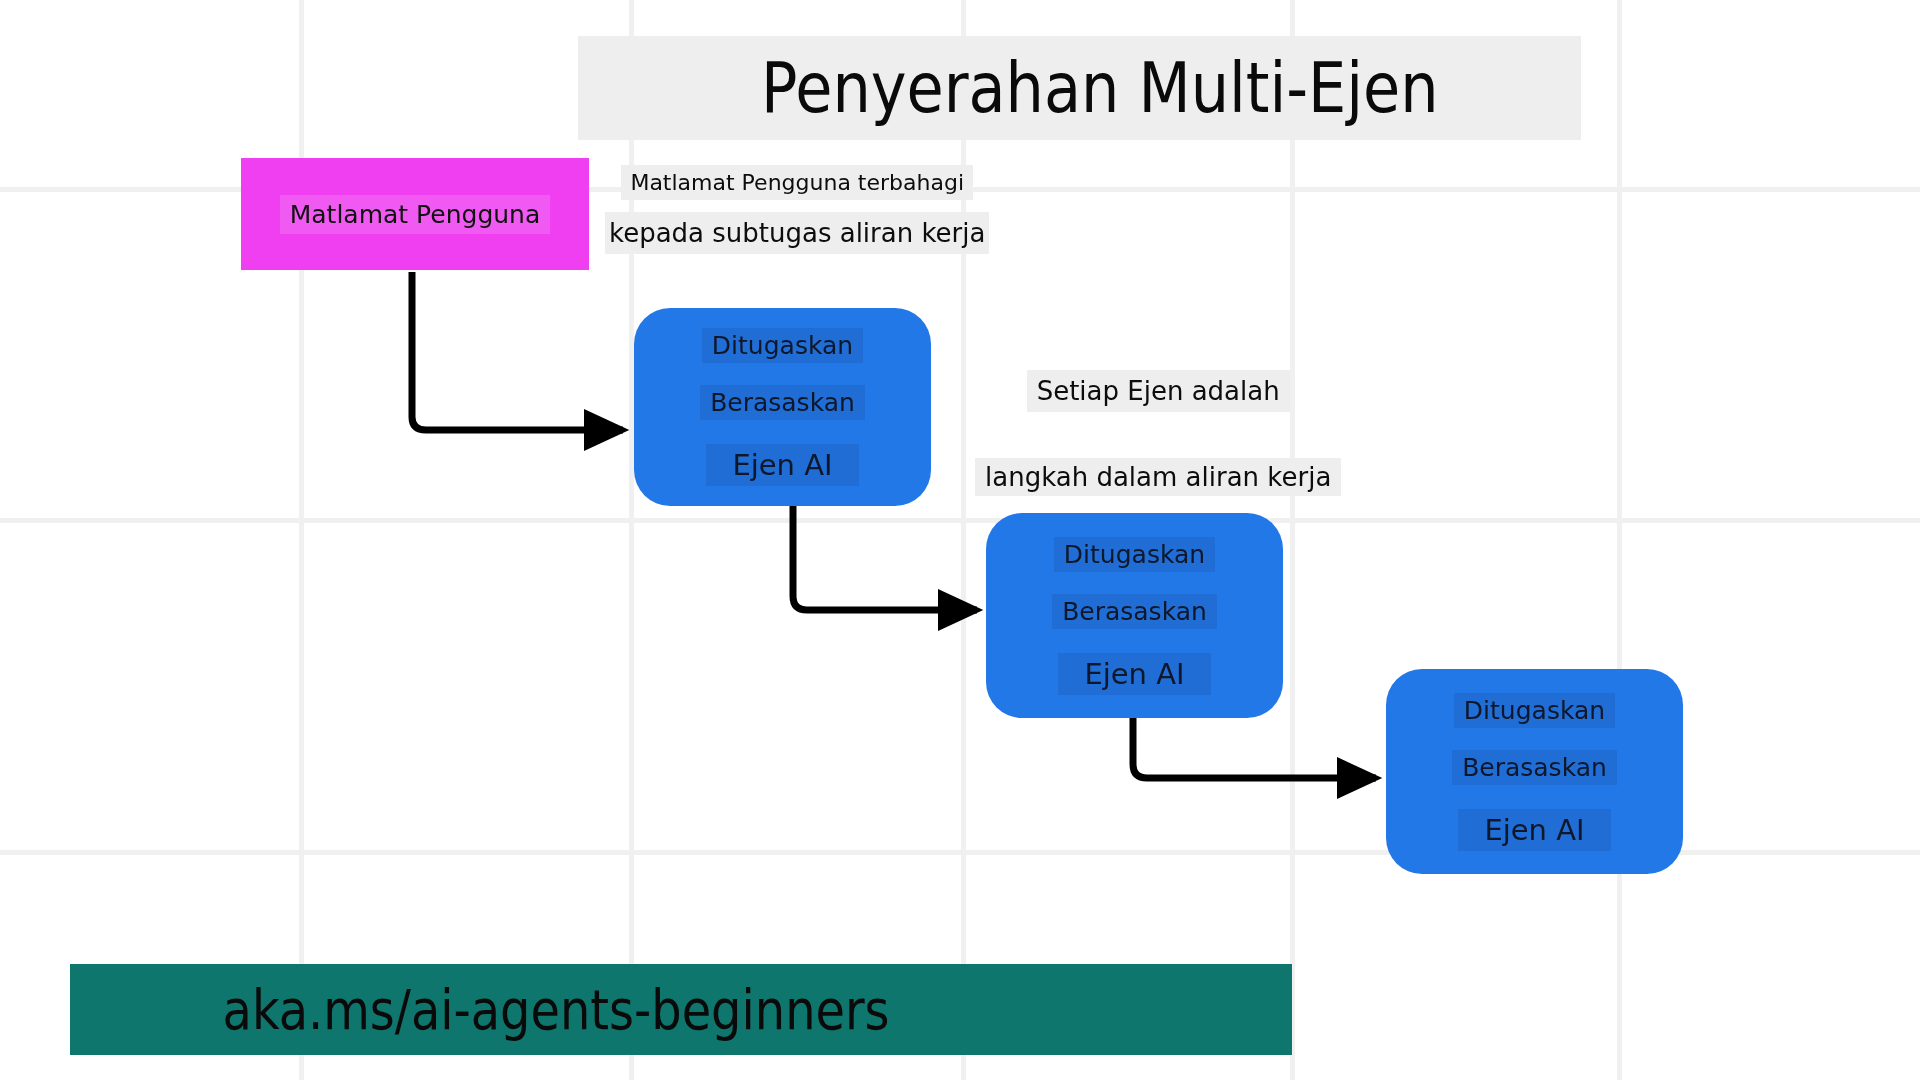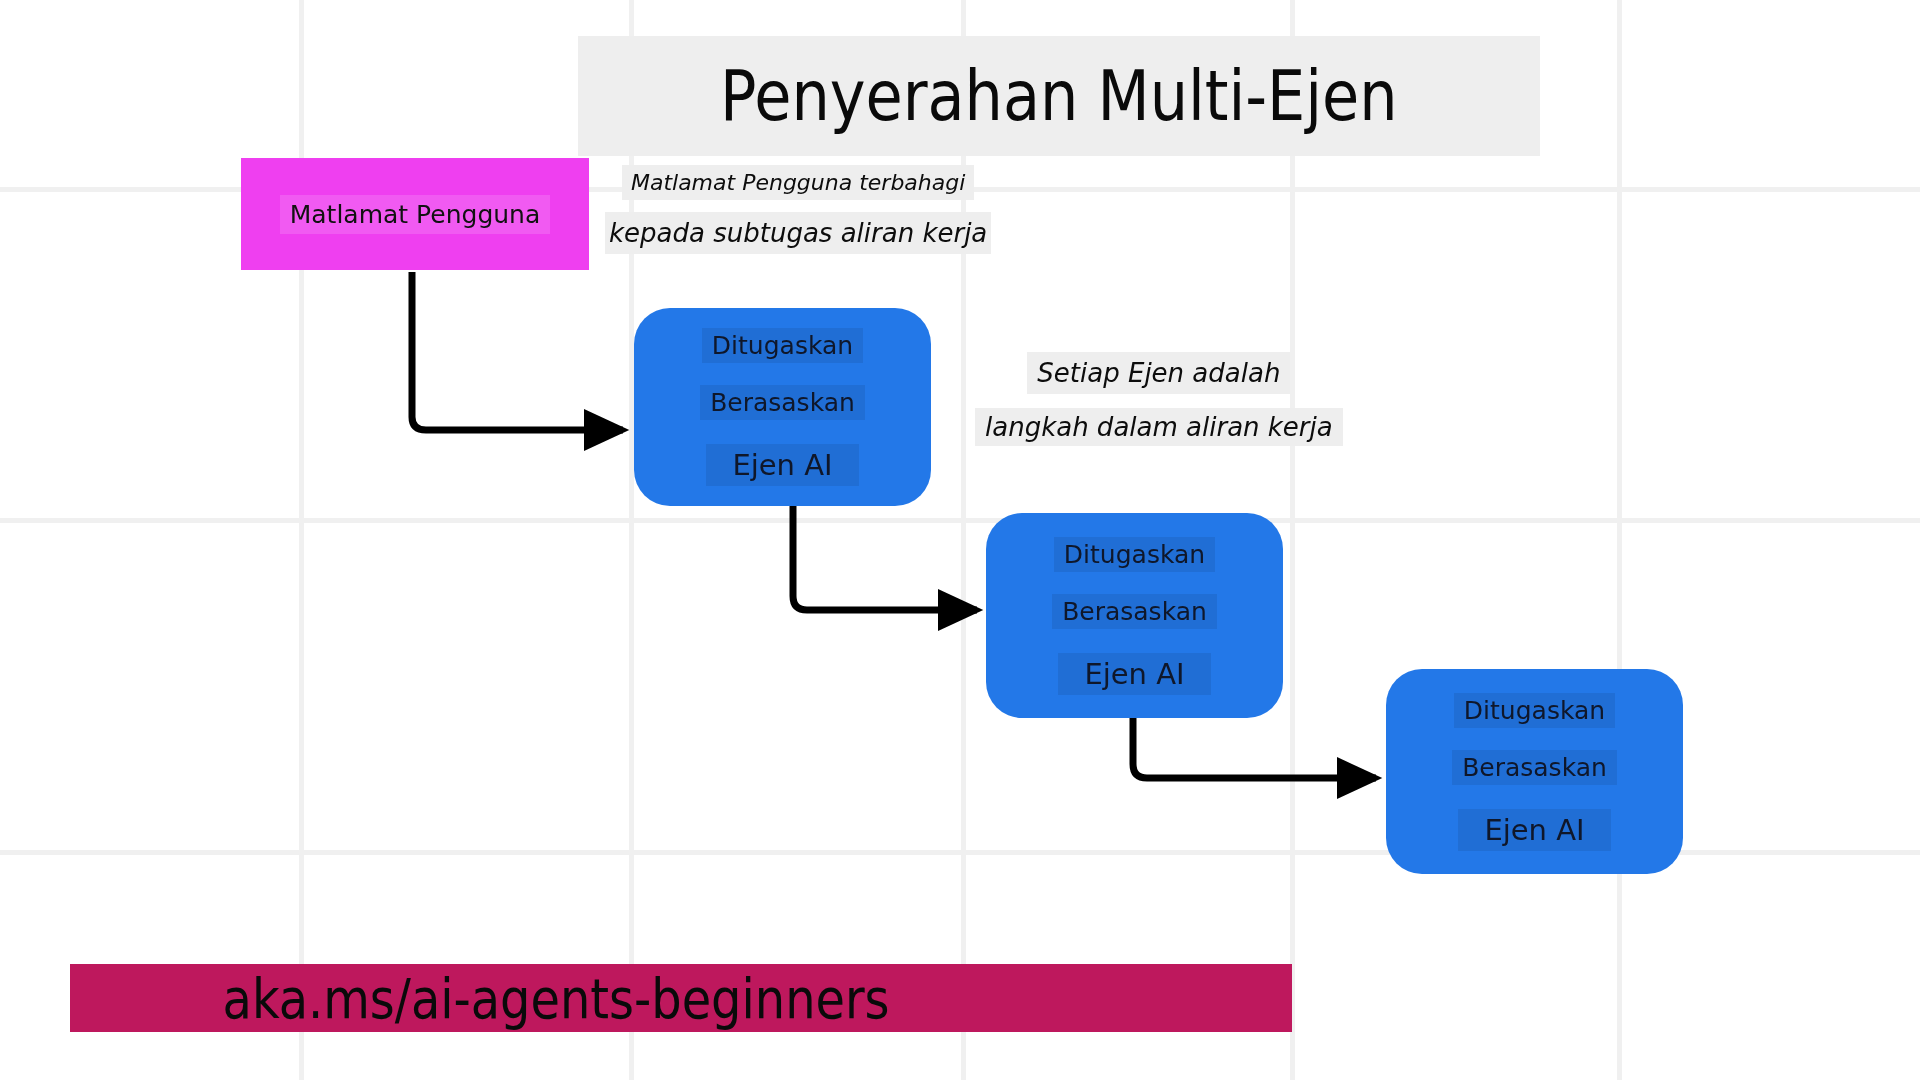--- a/index.html
+++ b/index.html
@@ -36,25 +36,26 @@
     height: 5px;
     background: #f0f0f0;
   }
 
   
   .title-band {
     position: absolute;
     left: 578px;
     top: 36px;
     width: 962px;
-    height: 120px;
+    height: 104px;
     background: #eeeeee;
     display: flex;
     align-items: center;
     justify-content: center;
+    padding-left: 41px;
   }
   .title-text {
     font-family: "DejaVu Sans Condensed", "Liberation Sans Narrow", "DejaVu Sans", sans-serif;
     font-size: 70px;
     font-weight: 400;
     color: #0a0a0a;
     letter-spacing: 0px;
     white-space: nowrap;
     transform: scaleX(0.96);
   }
@@ -69,22 +70,22 @@
     background: #2378e8;
     border-radius: 50%;
   }
 
   
   .footer-band {
     position: absolute;
     left: 70px;
     top: 964px;
     width: 1222px;
-    height: 68px;
-    background: #be185d;
+    height: 91px;
+    background: #0f766e;
     display: flex;
     align-items: center;
   }
   .footer-text {
     font-family: "DejaVu Sans Condensed", "Liberation Sans Narrow", "DejaVu Sans", sans-serif;
     font-size: 56px;
     font-weight: 400;
     color: #0a0a0a;
     white-space: nowrap;
     margin-left: 135px;
@@ -111,33 +112,32 @@
     color: #111111;
     white-space: nowrap;
   }
 
   
   .annot {
     position: absolute;
     display: flex;
     flex-direction: column;
     align-items: center;
-    font-style: italic;
   }
   .annot-line {
     background: #eeeeee;
     color: #0d0d0d;
     white-space: nowrap;
     padding: 4px 8px;
   }
   #annot-goal-split { left: 605px; top: 165px; }
   #annot-goal-split .annot-line.l1 { font-size: 22px; padding: 5px 9px; }
   #annot-goal-split .annot-line.l2 { font-size: 26px; padding: 6px 4px; margin-top: 12px; }
 
-  #annot-agent-step { left: 975px; top: 352px; }
+  #annot-agent-step { left: 975px; top: 370px; gap: 32px; }
   #annot-agent-step .annot-line.l1 { font-size: 26px; padding: 6px 10px; }
   #annot-agent-step .annot-line.l2 { font-size: 26px; padding: 4px 10px; margin-top: 14px; }
 
   
   .agent-box {
     position: absolute;
     background: #2378e8;
     border-radius: 36px;
     display: flex;
     flex-direction: column;

